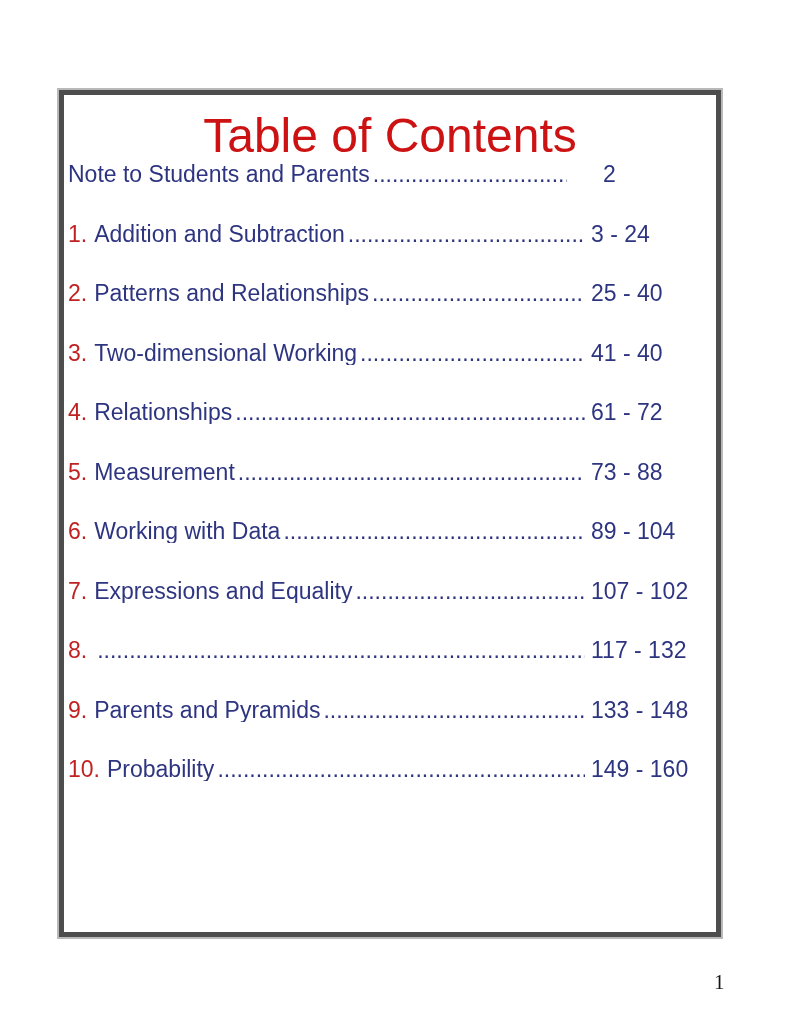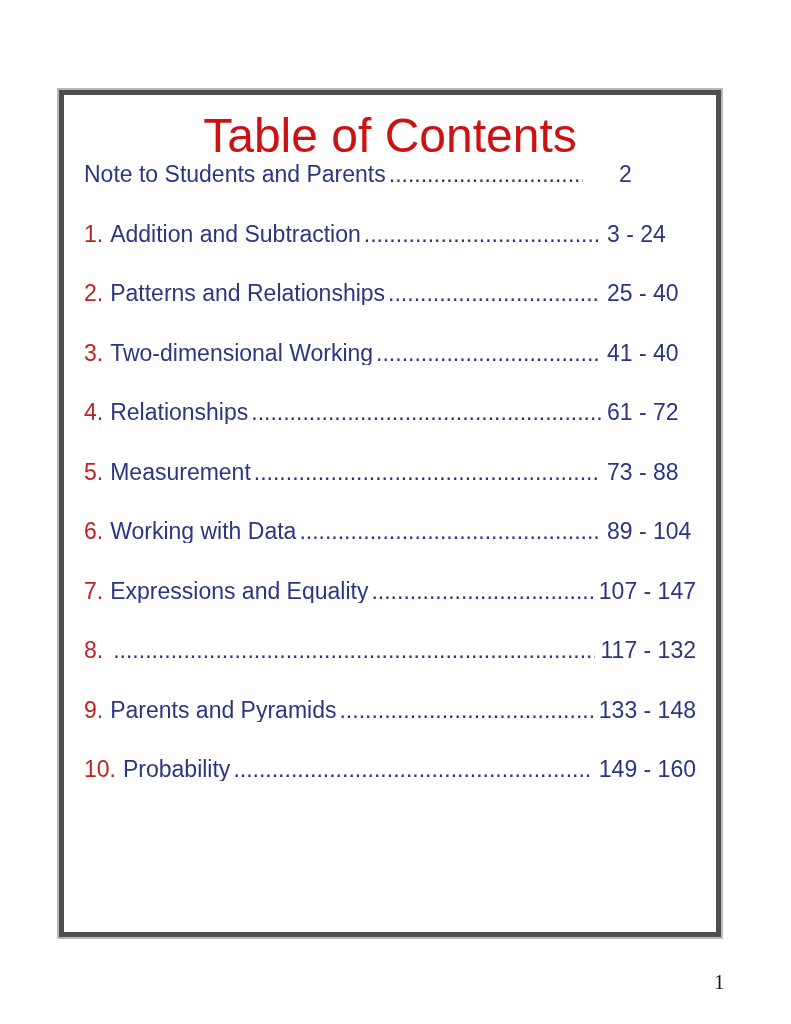--- a/index.html
+++ b/index.html
@@ -32,21 +32,21 @@
     top: 88px;
     width: 666px;
     height: 851px;
     border: 2px solid var(--frame-light);
   }
   .frame-inner {
     width: 100%;
     height: 100%;
     border: 5px solid var(--frame-dark);
     background: #ffffff;
-    padding: 0 20px;
+    padding: 0 4px;
     overflow: hidden;
   }
   .doc-title {
     margin: 13px 0 0 0;
     text-align: center;
     font-size: 48px;
     font-weight: normal;
     line-height: 1.15;
     color: var(--title-red);
   }
@@ -172,21 +172,21 @@
           </span>
           <span class="pages">89 - 104</span>
         </div>
 
         <div class="toc-row">
           <span class="lead">
             <span class="num">7.</span>
             <span class="entry-title">Expressions and Equality</span>
             <span class="dots"></span>
           </span>
-          <span class="pages">107 - 147</span>
+          <span class="pages">107 - 102</span>
         </div>
 
         <div class="toc-row">
           <span class="lead">
             <span class="num">8.</span>
             <span class="dots"></span>
           </span>
           <span class="pages">117 - 132</span>
         </div>
 

